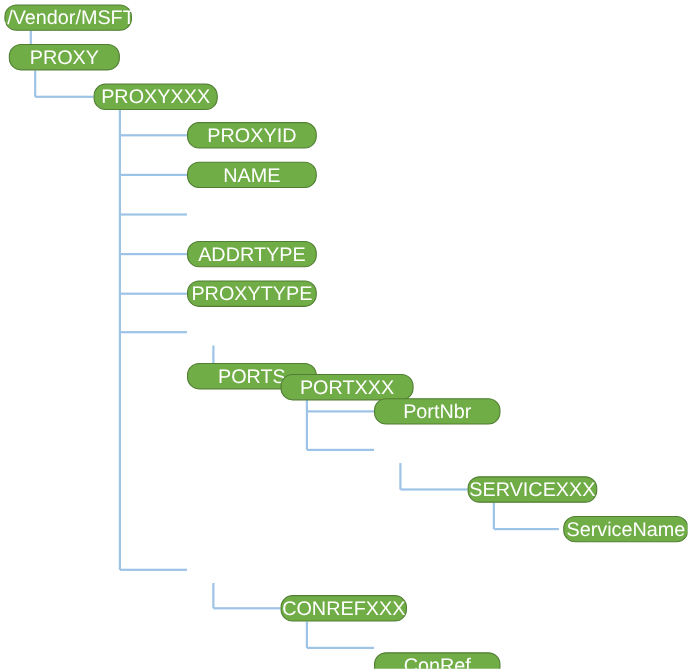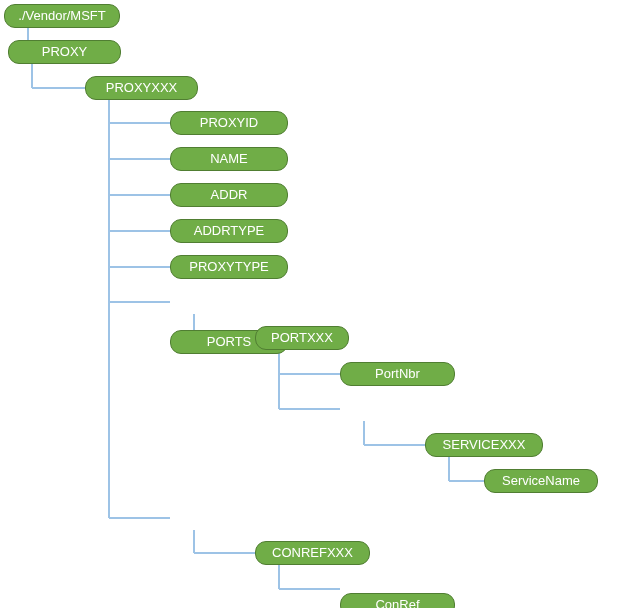--- a/index.html
+++ b/index.html
@@ -24,21 +24,21 @@
   }
   .node {
     position: absolute;
     z-index: 2;
     height: 24px;
     box-sizing: border-box;
     background: var(--node-fill, #70AD47);
     border: 1px solid var(--node-border, #507E32);
     border-radius: 11px;
     color: var(--node-text, #ffffff);
-    font-size: 13px;
+    font-size: 18px;
     line-height: 22px;
     display: flex;
     align-items: center;
     justify-content: center;
     white-space: nowrap;
   }
   .node.italic {
   }
 </style>
 </head>
@@ -63,27 +63,26 @@
     <div class="conn" style="left: 278px; top: 350px; width: 2px; height: 59px;"></div>
     <div class="conn" style="left: 364px; top: 444px; width: 61px; height: 2px;"></div>
     <div class="conn" style="left: 363px; top: 421px; width: 2px; height: 24px;"></div>
     <div class="conn" style="left: 449px; top: 480px; width: 59px; height: 2px;"></div>
     <div class="conn" style="left: 448px; top: 457px; width: 2px; height: 24px;"></div>
     <div class="conn" style="left: 194px; top: 552px; width: 61px; height: 2px;"></div>
     <div class="conn" style="left: 193px; top: 530px; width: 2px; height: 23px;"></div>
     <div class="conn" style="left: 279px; top: 588px; width: 61px; height: 2px;"></div>
     <div class="conn" style="left: 278px; top: 565px; width: 2px; height: 24px;"></div>
     <div class="node" style="left: 4px; top: 4px; width: 116px;">./Vendor/MSFT</div>
-    <div class="node" style="left: 8px; top: 40px; width: 113px;">PROXY</div>
+    <div class="node" style="left: 8px; top: 40px; width: 101px;">PROXY</div>
     <div class="node italic" style="left: 85px; top: 76px; width: 113px;">PROXYXXX</div>
     <div class="node" style="left: 170px; top: 111px; width: 118px;">PROXYID</div>
     <div class="node" style="left: 170px; top: 147px; width: 118px;">NAME</div>
-    <div class="node" style="left: 170px; top: 183px; width: 118px;">ADDR</div>
     <div class="node" style="left: 170px; top: 219px; width: 118px;">ADDRTYPE</div>
     <div class="node" style="left: 170px; top: 255px; width: 118px;">PROXYTYPE</div>
     <div class="node" style="left: 170px; top: 290px; width: 118px; margin-top: 40px;">PORTS</div>
-    <div class="node italic" style="left: 255px; top: 326px; width: 94px; border-radius: 11px;">PORTXXX</div>
+    <div class="node italic" style="left: 255px; top: 340px; width: 121px; border-radius: 11px;">PORTXXX</div>
     <div class="node" style="left: 340px; top: 362px; width: 115px;">PortNbr</div>
     <div class="node italic" style="left: 425px; top: 433px; width: 118px;">SERVICEXXX</div>
-    <div class="node" style="left: 484px; top: 469px; width: 114px;">ServiceName</div>
+    <div class="node" style="left: 512px; top: 469px; width: 114px;">ServiceName</div>
     <div class="node italic" style="left: 255px; top: 541px; width: 115px;">CONREFXXX</div>
     <div class="node" style="left: 340px; top: 577px; width: 115px; margin-top: 16px;">ConRef</div>
   </div>
 
 </body></html>

